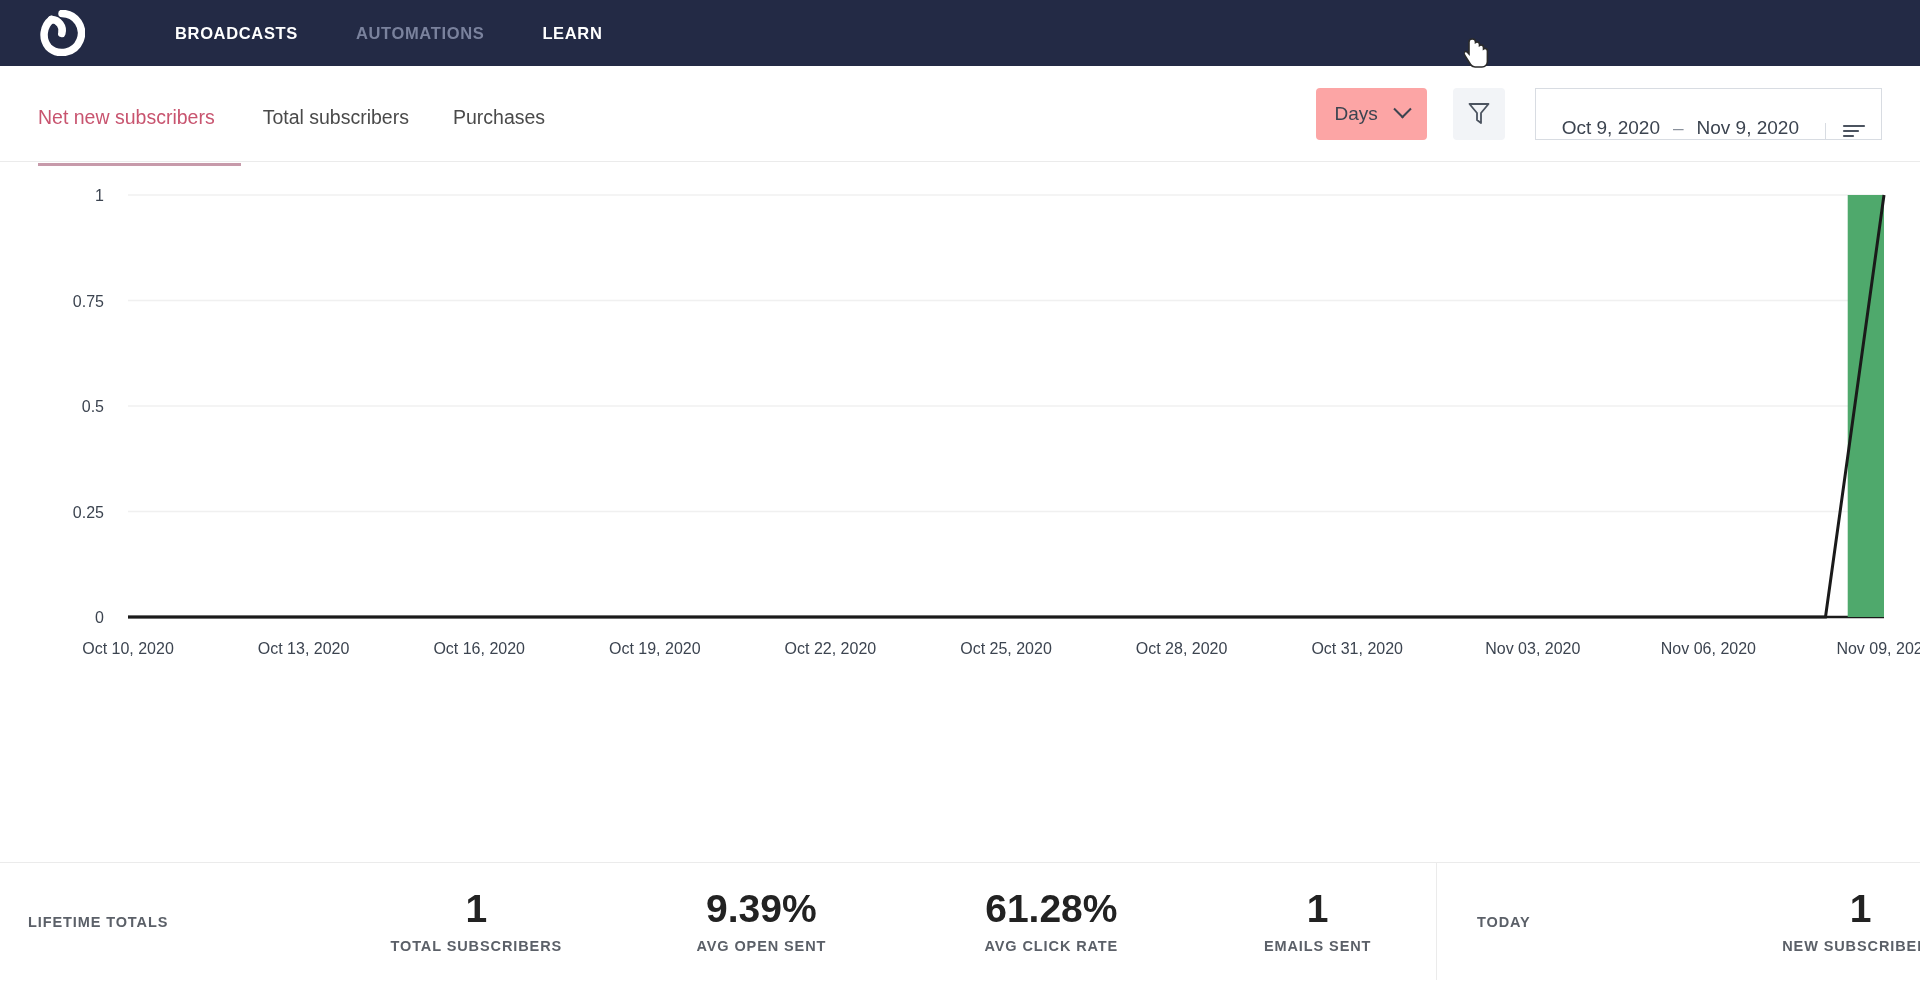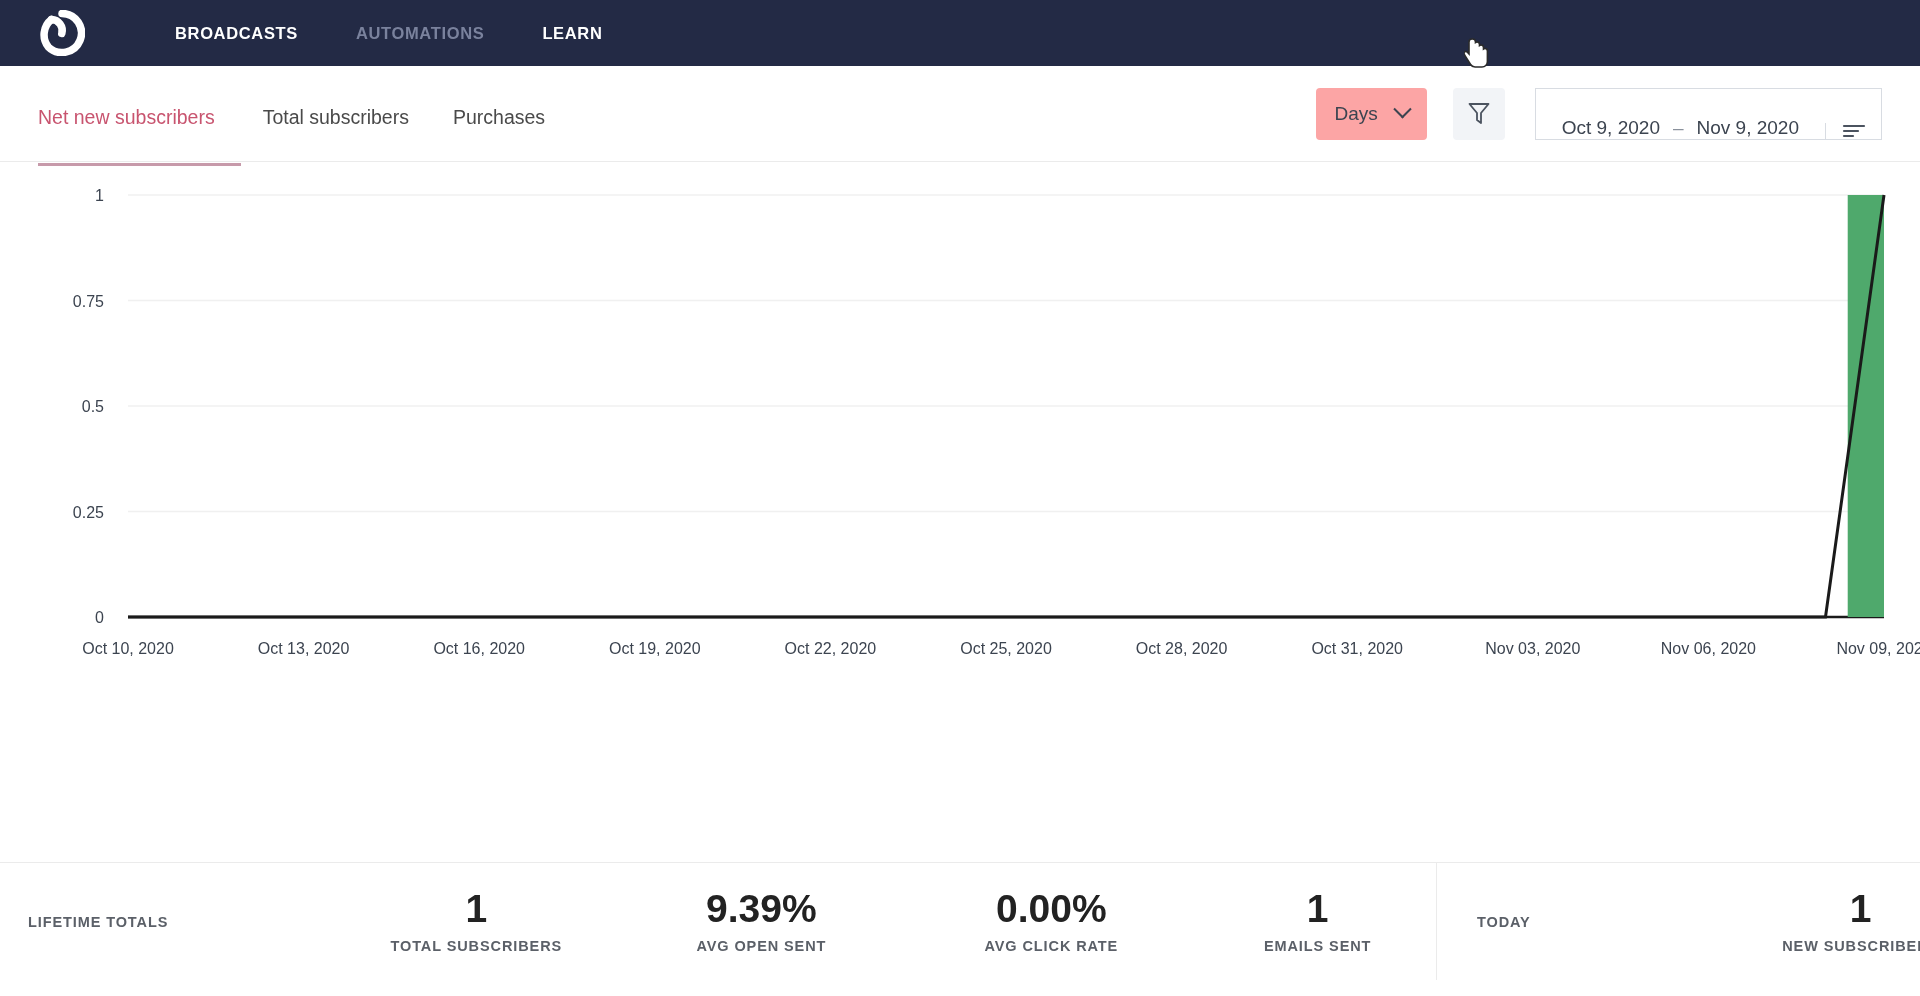--- a/index.html
+++ b/index.html
@@ -364,21 +364,21 @@
       <div class="val">1</div>
       <div class="cap">TOTAL SUBSCRIBERS</div>
     </div>
 
     <div class="stat" style="width:300px; margin-left:20px;">
       <div class="val">9.39%</div>
       <div class="cap">AVG OPEN SENT</div>
     </div>
 
     <div class="stat" style="width:300px; margin-left:6px;">
-      <div class="val">0.00%</div>
+      <div class="val">61.28%</div>
       <div class="cap">AVG CLICK RATE</div>
     </div>
 
     <div class="stat" style="width:250px; margin-left:6px;">
       <div class="val">1</div>
       <div class="cap">EMAILS SENT</div>
     </div>
   </div>
 
   <div class="stats-right">

